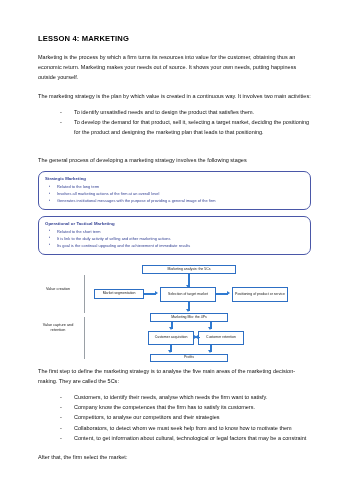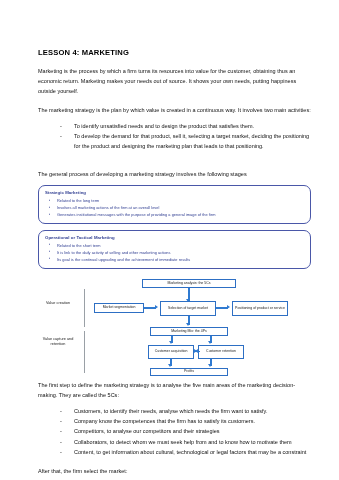--- a/index.html
+++ b/index.html
@@ -20,21 +20,21 @@
     height: 480px;
     box-sizing: border-box;
     padding: 32px 28px 0 38px;
     position: relative;
   }
 
   .doc-title {
     font-size: 7.6px;
     font-weight: bold;
     letter-spacing: 0.15px;
-    margin: 16px 0 9px 0;
+    margin: 2px 0 9px 0;
     line-height: 1.2;
   }
 
   .para {
     font-size: 5.5px;
     line-height: 1.85;
     margin: 0 0 8px 0;
     text-align: left;
     letter-spacing: 0.02px;
     color: #111;

